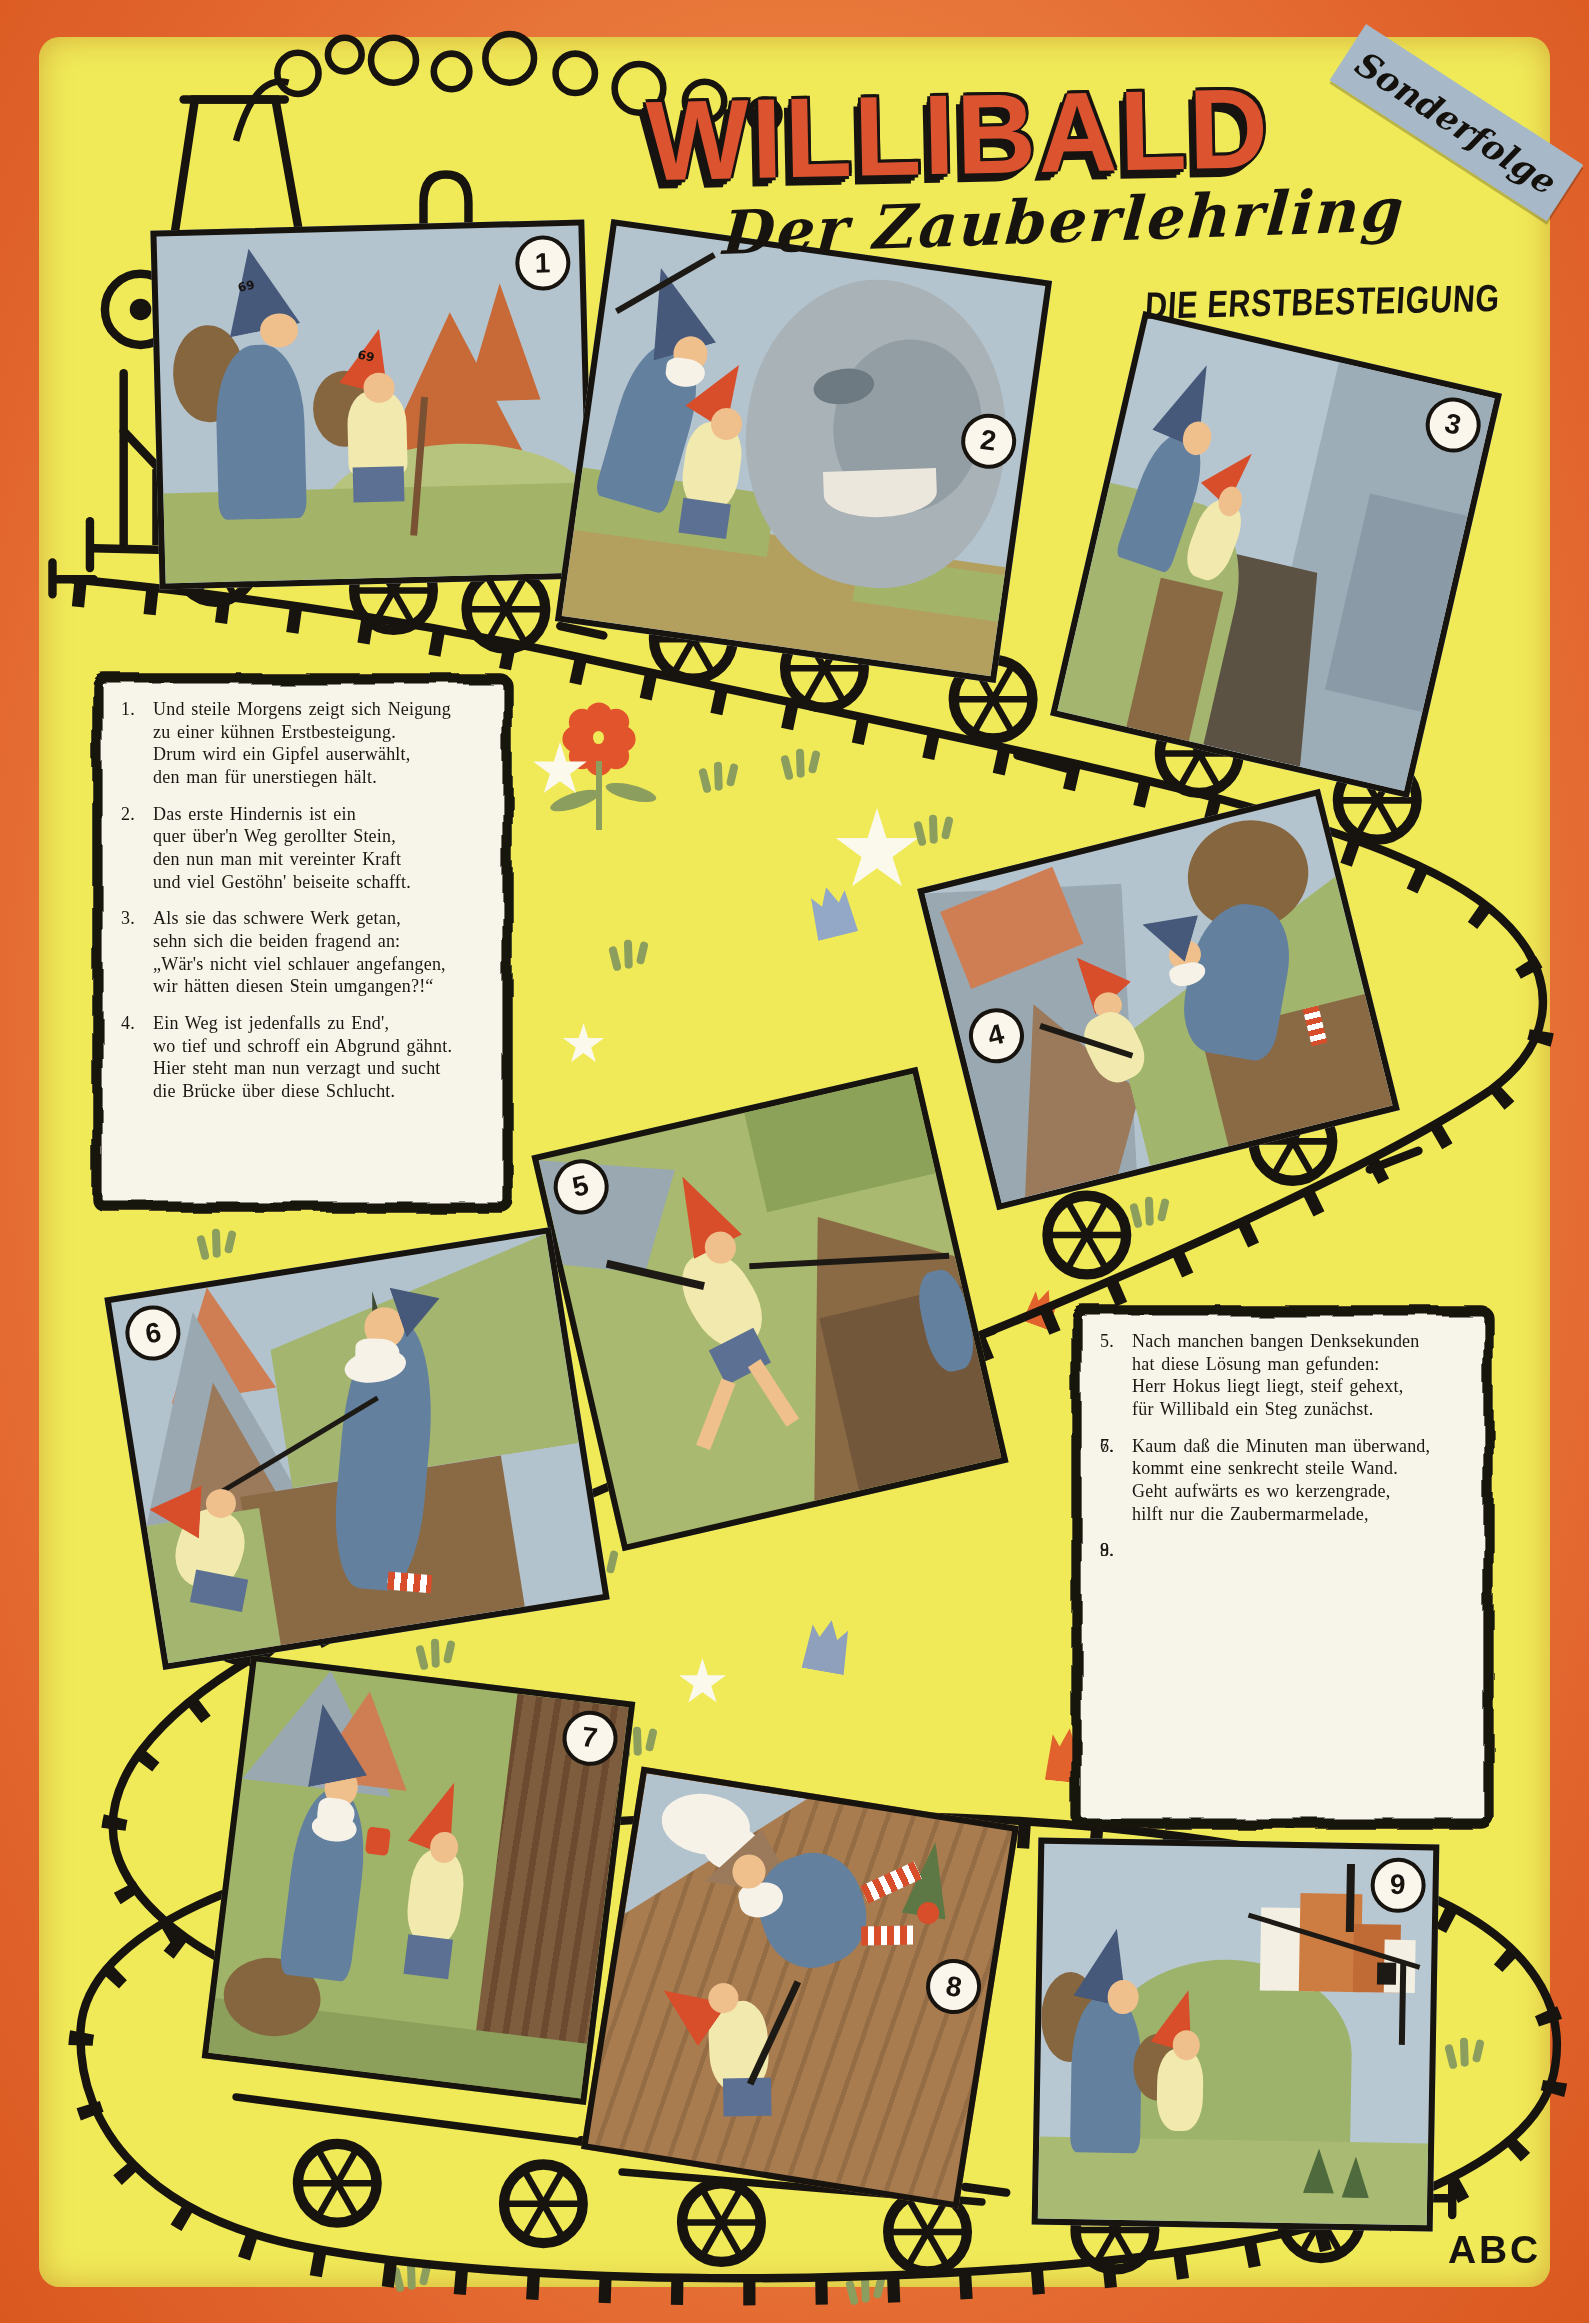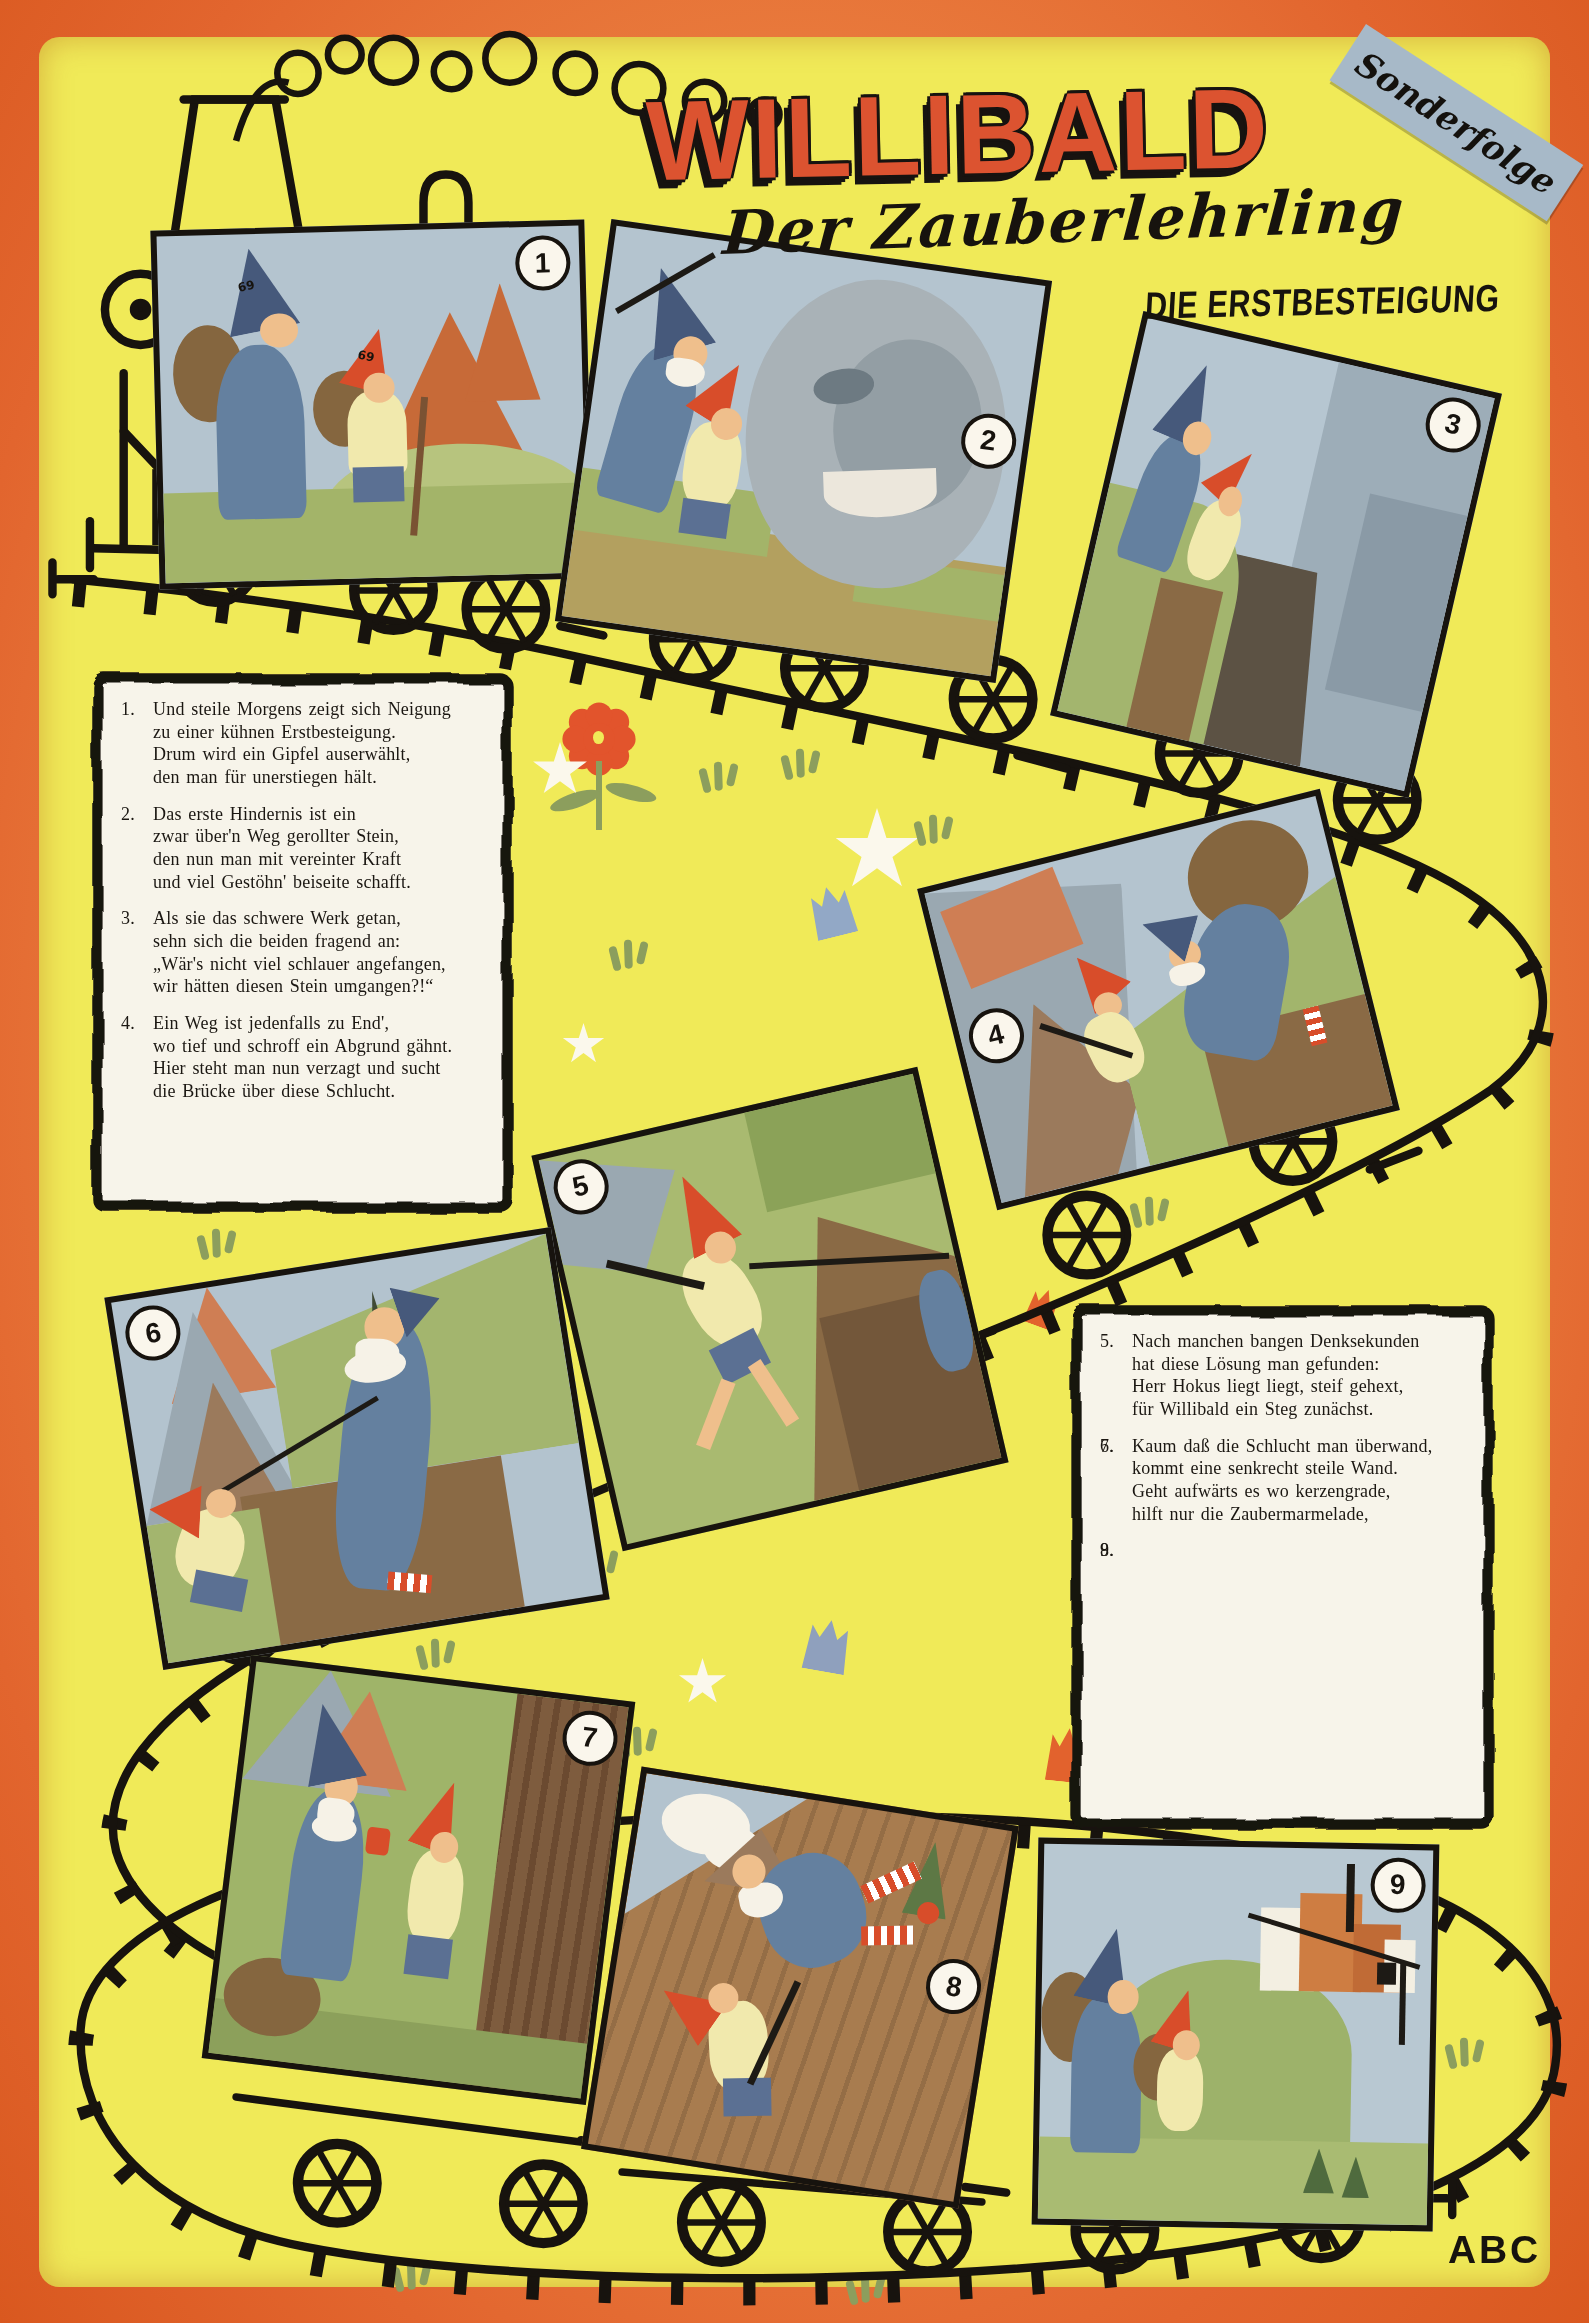--- a/index.html
+++ b/index.html
@@ -353,21 +353,21 @@
     <div class="stanza">
       <span class="vnum">1.</span>
       <span class="vlines">Und steile Morgens zeigt sich Neigung
 zu einer kühnen Erstbesteigung.
 Drum wird ein Gipfel auserwählt,
 den man für unerstiegen hält.</span>
     </div>
     <div class="stanza">
       <span class="vnum">2.</span>
       <span class="vlines">Das erste Hindernis ist ein
-zwar über'n Weg gerollter Stein,
+quer über'n Weg gerollter Stein,
 den nun man mit vereinter Kraft
 und viel Gestöhn' beiseite schafft.</span>
     </div>
     <div class="stanza">
       <span class="vnum">3.</span>
       <span class="vlines">Als sie das schwere Werk getan,
 sehn sich die beiden fragend an:
 „Wär's nicht viel schlauer angefangen,
 wir hätten diesen Stein umgangen?!“</span>
     </div>
@@ -391,21 +391,21 @@
       <span class="vlines">Nach manchen bangen Denksekunden
 hat diese Lösung man gefunden:
 Herr Hokus liegt liegt, steif gehext,
 für Willibald ein Steg zunächst.</span>
     </div>
     <div class="stanza">
       <span class="vnum">6.</span>
     </div>
     <div class="stanza">
       <span class="vnum">7.</span>
-      <span class="vlines">Kaum daß die Schlucht man überwand,
+      <span class="vlines">Kaum daß die Minuten man überwand,
 kommt eine senkrecht steile Wand.
 Geht aufwärts es wo kerzengrade,
 hilft nur die Zaubermarmelade,</span>
     </div>
     <div class="stanza">
       <span class="vnum">8.</span>
     </div>
     <div class="stanza">
       <span class="vnum">9.</span>
     </div>

